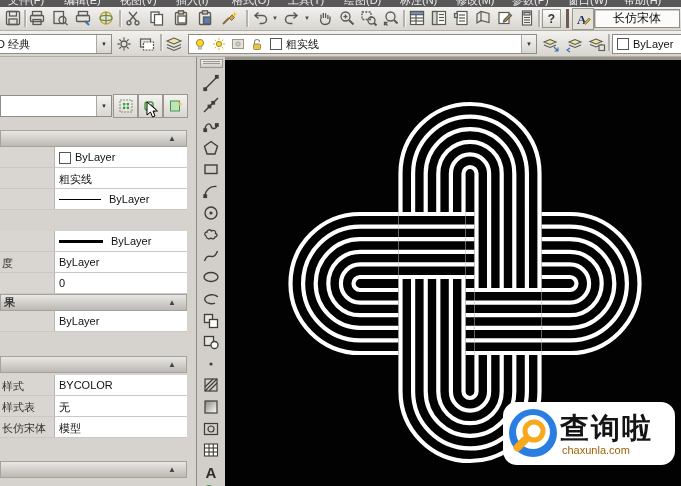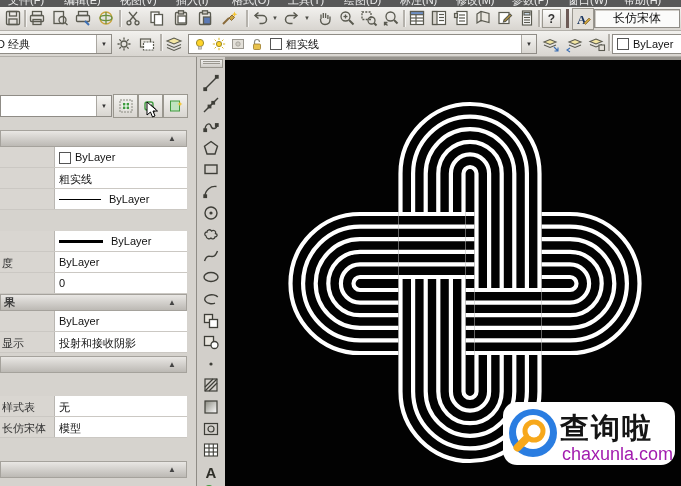--- a/index.html
+++ b/index.html
@@ -53,21 +53,21 @@
   .dhandle{position:absolute;left:3px;top:2px;width:21px;height:7px;border:1px solid #9a978f;
            background:linear-gradient(#f1f0ee,#cfccc7);}
   .dhandle div{margin:1px 2px;height:1px;background:#9a978f;}
   .dico{position:absolute;left:4px;width:20px;height:20px;display:flex;align-items:center;justify-content:center;}
   
   .canvas{left:225px;top:0;width:456px;height:429px;background:#020202;border-top:3px solid #96938d;box-sizing:border-box;}
   .knot{position:absolute;left:0;top:2px;}
   
   .wm{position:absolute;left:278px;top:342px;width:172px;height:63px;background:#fff;border-radius:14px;}
   .wm-title{position:absolute;left:57px;top:7px;font-size:29px;font-weight:bold;color:#141414;letter-spacing:2px;}
-  .wm-url{position:absolute;left:59px;top:42px;font-size:18px;color:#a21caf;}
+  .wm-url{position:absolute;left:59px;top:42px;font-size:11px;color:#a16207;}
   .cursor{position:absolute;pointer-events:none;}
 </style>
 </head>
 <body>
 
 <div class="abs menubar">
   <span class="mi" style="left:8px">文件(F)</span>
   <span class="mi" style="left:64px">编辑(E)</span>
   <span class="mi" style="left:120px">视图(V)</span>
   <span class="mi" style="left:176px">插入(I)</span>
@@ -419,30 +419,30 @@
     <div class="phead" style="top:237px">
       <span>果</span>
       <span class="tri">▲</span>
     </div>
     <div class="prow" style="top:254px">
       <div class="plab"></div>
       <div class="pval">
           <span>ByLayer</span>
         </div>
     </div>
-    <div class="prow" style="top:275px">
-      <div class="plab">显示</div>
-      <div class="pval">
-          <span>投射和接收阴影</span>
-        </div>
-    </div>
 
     <div class="phead" style="top:299px">
       <span></span>
       <span class="tri">▲</span>
+    </div>
+    <div class="prow" style="top:318px">
+      <div class="plab">样式</div>
+      <div class="pval">
+          <span>BYCOLOR</span>
+        </div>
     </div>
     <div class="prow" style="top:339px">
       <div class="plab">样式表</div>
       <div class="pval">
           <span>无</span>
         </div>
     </div>
     <div class="prow" style="top:360px">
       <div class="plab">长仿宋体</div>
       <div class="pval">

